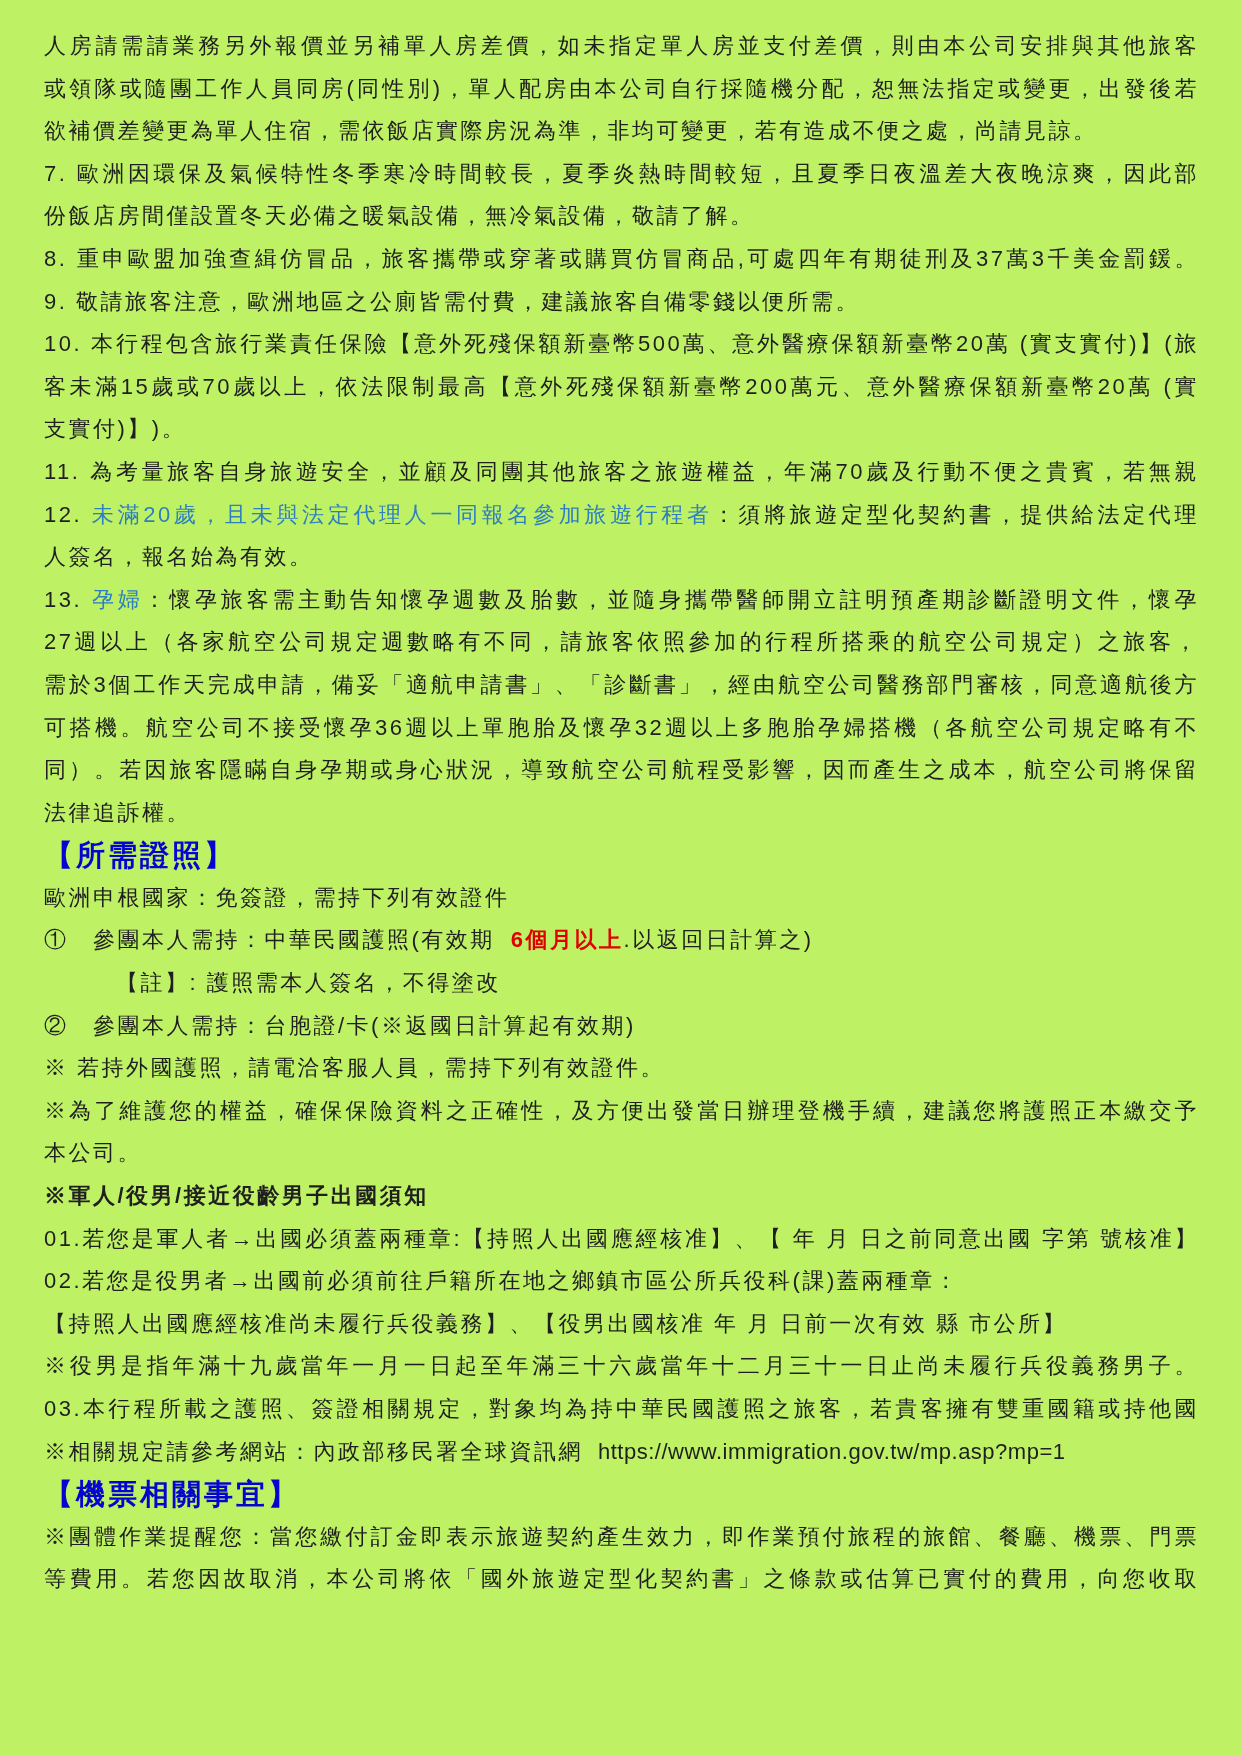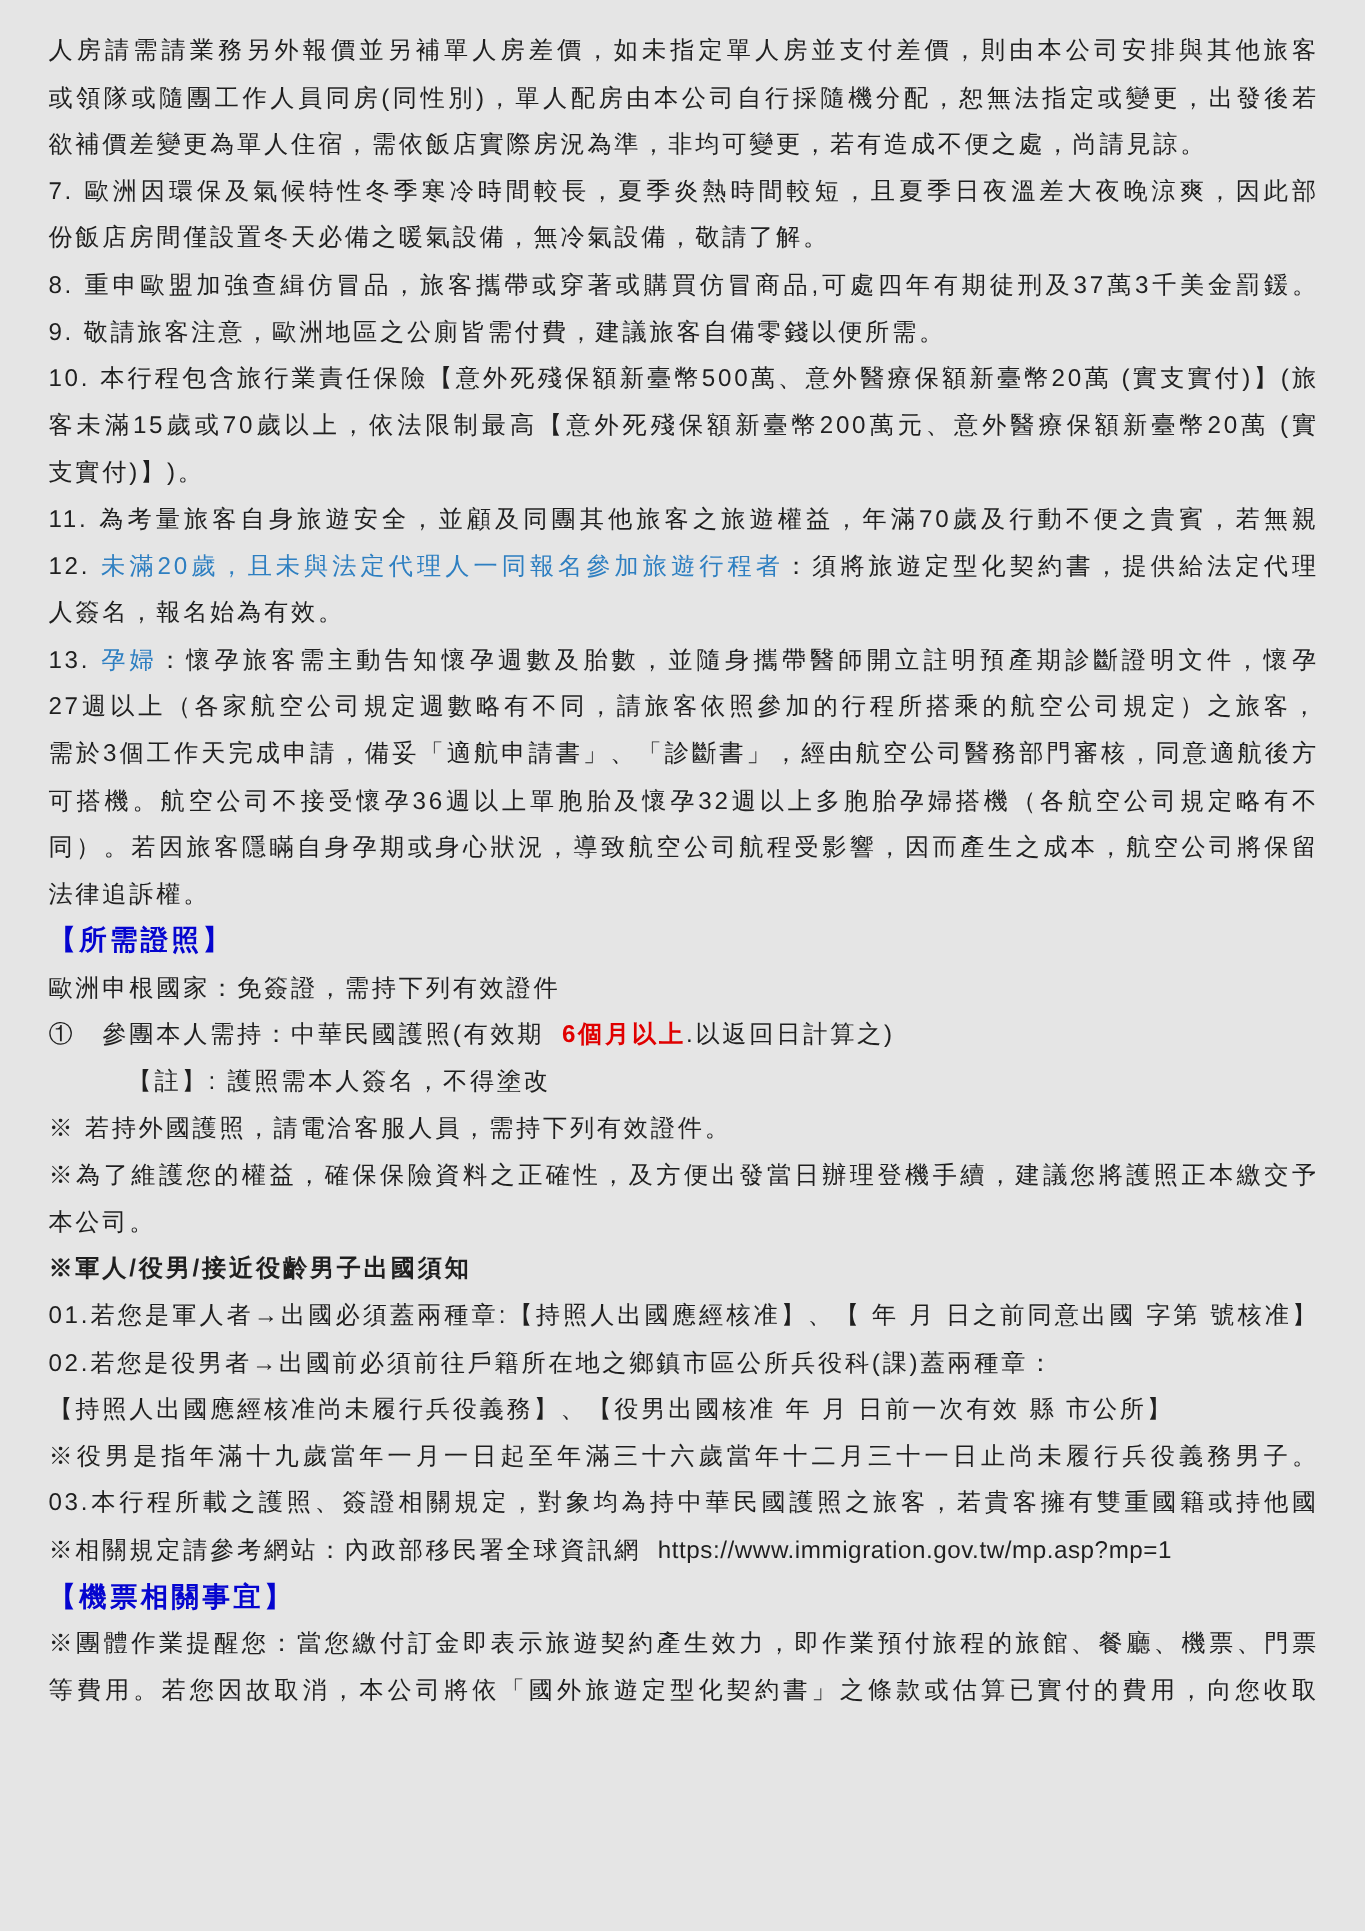--- a/index.html
+++ b/index.html
@@ -1,40 +1,40 @@
 <!DOCTYPE html>
 <html style="--header-color: #0505cf; --link-color: #2e7fc1; --red-color: #e00000;"><head>
 <meta charset="utf-8">
 <style>
   html,body{margin:0;padding:0;background:#ffffff;}
   .page{
     position:relative;
     width:1241px;
     height:1755px;
-    background:#e5e5e5;
+    background:#bef264;
     box-sizing:border-box;
     padding:25px 42px 0 44px;
     font-family:"Liberation Sans", sans-serif;
     font-size:22px;
     line-height:42.6px;
     color:#1f1f1f;
     letter-spacing:2.5px;
     overflow:hidden;
   }
   .line{
     height:42.6px;
     white-space:nowrap;
     overflow:hidden;
   }
   .line.fill{
     text-align:justify;
     text-align-last:justify;
   }
   .line.header{
-    font-size:25px;
+    font-size:29px;
     font-weight:bold;
     color:var(--header-color,#0505cf);
     letter-spacing:3px;
   }
   .seg.link{color:var(--link-color,#2e7fc1);}
   .seg.red{color:var(--red-color,#e00000);margin-left:16px;}
   .seg.bold{font-weight:bold;}
   .seg.latin{letter-spacing:0.5px;margin-left:15px;}
 </style>
 </head>
@@ -58,20 +58,21 @@
       <div class="line fill"><span class="seg">13. </span><span class="seg link">孕婦</span><span class="seg">：懷孕旅客需主動告知懷孕週數及胎數，並隨身攜帶醫師開立註明預產期診斷證明文件，懷孕</span></div>
       <div class="line fill"><span class="seg">27週以上（各家航空公司規定週數略有不同，請旅客依照參加的行程所搭乘的航空公司規定）之旅客，</span></div>
       <div class="line fill"><span class="seg">需於3個工作天完成申請，備妥「適航申請書」、「診斷書」，經由航空公司醫務部門審核，同意適航後方</span></div>
       <div class="line fill"><span class="seg">可搭機。航空公司不接受懷孕36週以上單胞胎及懷孕32週以上多胞胎孕婦搭機（各航空公司規定略有不</span></div>
       <div class="line fill"><span class="seg">同）。若因旅客隱瞞自身孕期或身心狀況，導致航空公司航程受影響，因而產生之成本，航空公司將保留</span></div>
       <div class="line"><span class="seg">法律追訴權。</span></div>
       <div class="line header"><span class="seg">【所需證照】</span></div>
       <div class="line"><span class="seg">歐洲申根國家：免簽證，需持下列有效證件</span></div>
       <div class="line"><span class="seg">①　參團本人需持：中華民國護照(有效期</span><span class="seg red bold">6個月以上</span><span class="seg">.以返回日計算之)</span></div>
       <div class="line" style="padding-left: 72px;"><span class="seg">【註】: 護照需本人簽名，不得塗改</span></div>
+      <div class="line"><span class="seg">②　參團本人需持：台胞證/卡(※返國日計算起有效期)</span></div>
       <div class="line"><span class="seg">※ 若持外國護照，請電洽客服人員，需持下列有效證件。</span></div>
       <div class="line fill"><span class="seg">※為了維護您的權益，確保保險資料之正確性，及方便出發當日辦理登機手續，建議您將護照正本繳交予</span></div>
       <div class="line"><span class="seg">本公司。</span></div>
       <div class="line"><span class="seg bold">※軍人/役男/接近役齡男子出國須知</span></div>
       <div class="line fill"><span class="seg">01.若您是軍人者→出國必須蓋兩種章:【持照人出國應經核准】、【 年 月 日之前同意出國 字第 號核准】</span></div>
       <div class="line"><span class="seg">02.若您是役男者→出國前必須前往戶籍所在地之鄉鎮市區公所兵役科(課)蓋兩種章：</span></div>
       <div class="line"><span class="seg">【持照人出國應經核准尚未履行兵役義務】、【役男出國核准 年 月 日前一次有效 縣 市公所】</span></div>
       <div class="line fill"><span class="seg">※役男是指年滿十九歲當年一月一日起至年滿三十六歲當年十二月三十一日止尚未履行兵役義務男子。</span></div>
       <div class="line fill"><span class="seg">03.本行程所載之護照、簽證相關規定，對象均為持中華民國護照之旅客，若貴客擁有雙重國籍或持他國</span></div>
       <div class="line"><span class="seg">※相關規定請參考網站：內政部移民署全球資訊網</span><span class="seg latin">https://www.immigration.gov.tw/mp.asp?mp=1</span></div>

